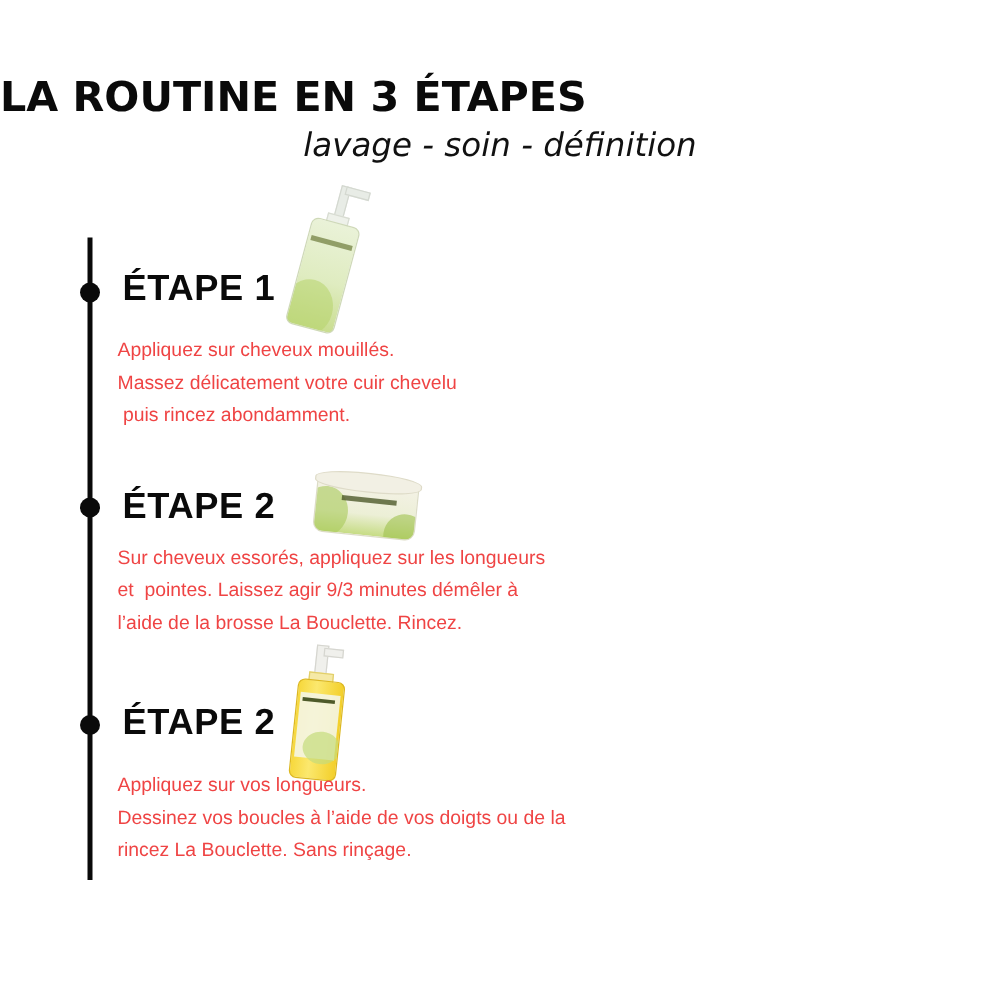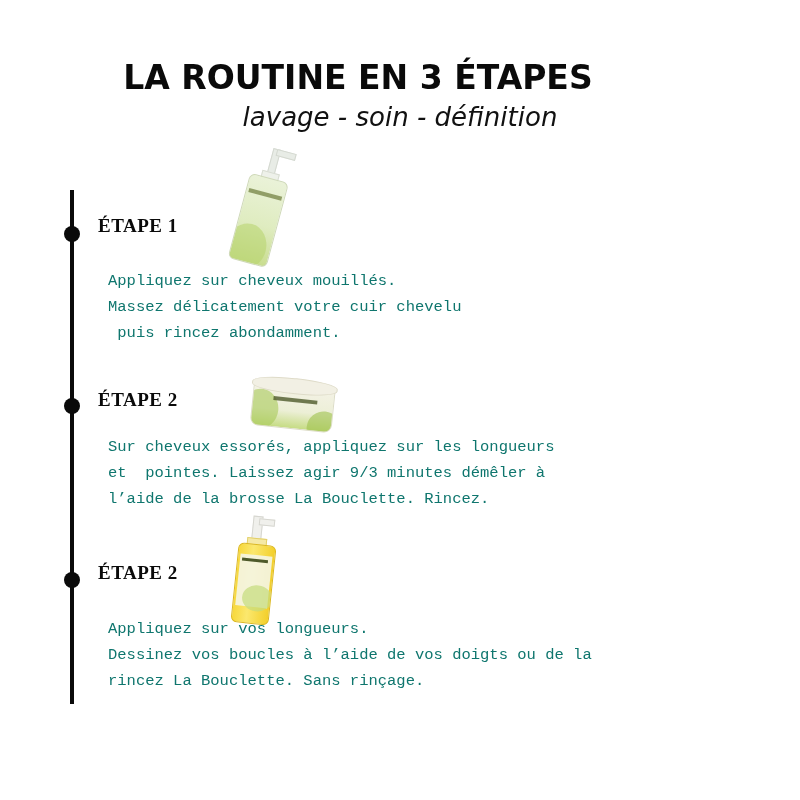--- a/index.html
+++ b/index.html
@@ -1,22 +1,22 @@
 <!DOCTYPE html>
 <html><head>
   <meta charset="utf-8">
   <style>
     html, body { margin: 0; padding: 0; background: #ffffff; }
     body { width: 800px; height: 800px; position: relative; overflow: hidden; font-family: "DejaVu Sans", sans-serif; color: #111; }
-    .title { position: absolute; left: 0; top: 58px; width: 716px; text-align: center; font-family: "DejaVu Sans", sans-serif; font-weight: bold; font-size: 33px; letter-spacing: 0px; color: #0a0a0a; }
+    .title { position: absolute; left: 0; top: 58px; width: 716px; text-align: left; font-family: "DejaVu Sans", sans-serif; font-weight: bold; font-size: 33px; letter-spacing: 0px; color: #0a0a0a; }
     .subtitle { position: absolute; left: 0; top: 102px; width: 800px; text-align: center; font-family: "DejaVu Sans", sans-serif; font-style: italic; font-size: 26px; color: #111; padding-left: 0px; }
     .timeline-line { position: absolute; left: 70px; top: 190px; width: 4px; height: 514px; background: #0a0a0a; }
     .dot { position: absolute; width: 16px; height: 16px; border-radius: 50%; background: #0a0a0a; left: 64px; }
-    .step-title { position: absolute; left: 98px; font-family: Liberation Serif, serif; font-weight: bold; font-size: 19px; color: #0a0a0a; letter-spacing: 0.5px; }
-    .step-text { position: absolute; left: 108px; font-family: Liberation Mono, monospace; font-size: 15.5px; line-height: 26px; color: #0f766e; white-space: pre; }
+    .step-title { position: absolute; left: 98px; font-family: Liberation Sans, sans-serif; font-weight: bold; font-size: 29px; color: #0a0a0a; letter-spacing: 0.5px; }
+    .step-text { position: absolute; left: 94px; font-family: Liberation Sans, sans-serif; font-size: 15.5px; line-height: 26px; color: #ef4444; white-space: pre; }
     .product { position: absolute; }
     
     .bottle1 { left: 236px; top: 148px; width: 60px; height: 118px; transform: rotate(15deg); transform-origin: center; }
     .bottle1 .pump-stem { position: absolute; left: 22px; top: 0; width: 6px; height: 26px; background: #e8ece6; border: 1px solid #d4d8d0; }
     .bottle1 .pump-nozzle { position: absolute; left: 26px; top: 0; width: 18px; height: 5px; background: #e8ece6; border: 1px solid #d4d8d0; }
     .bottle1 .neck { position: absolute; left: 17px; top: 24px; width: 16px; height: 8px; background: #eef1ea; border: 1px solid #d8dcd2; }
     .bottle1 .body { position: absolute; left: 6px; top: 30px; width: 38px; height: 86px; border-radius: 6px; background: linear-gradient(180deg, #eaf2d8 0%, #dfecc0 55%, #c9dd8f 100%); border: 1px solid #cfd9b8; overflow: hidden; }
     .bottle1 .label { position: absolute; left: 2px; top: 14px; width: 34px; height: 4px; background: #6c7a3a; opacity: 0.7; }
     .bottle1 .leaf { position: absolute; left: -6px; top: 48px; width: 40px; height: 46px; border-radius: 50%; background: #b6d36c; opacity: 0.55; }
     

